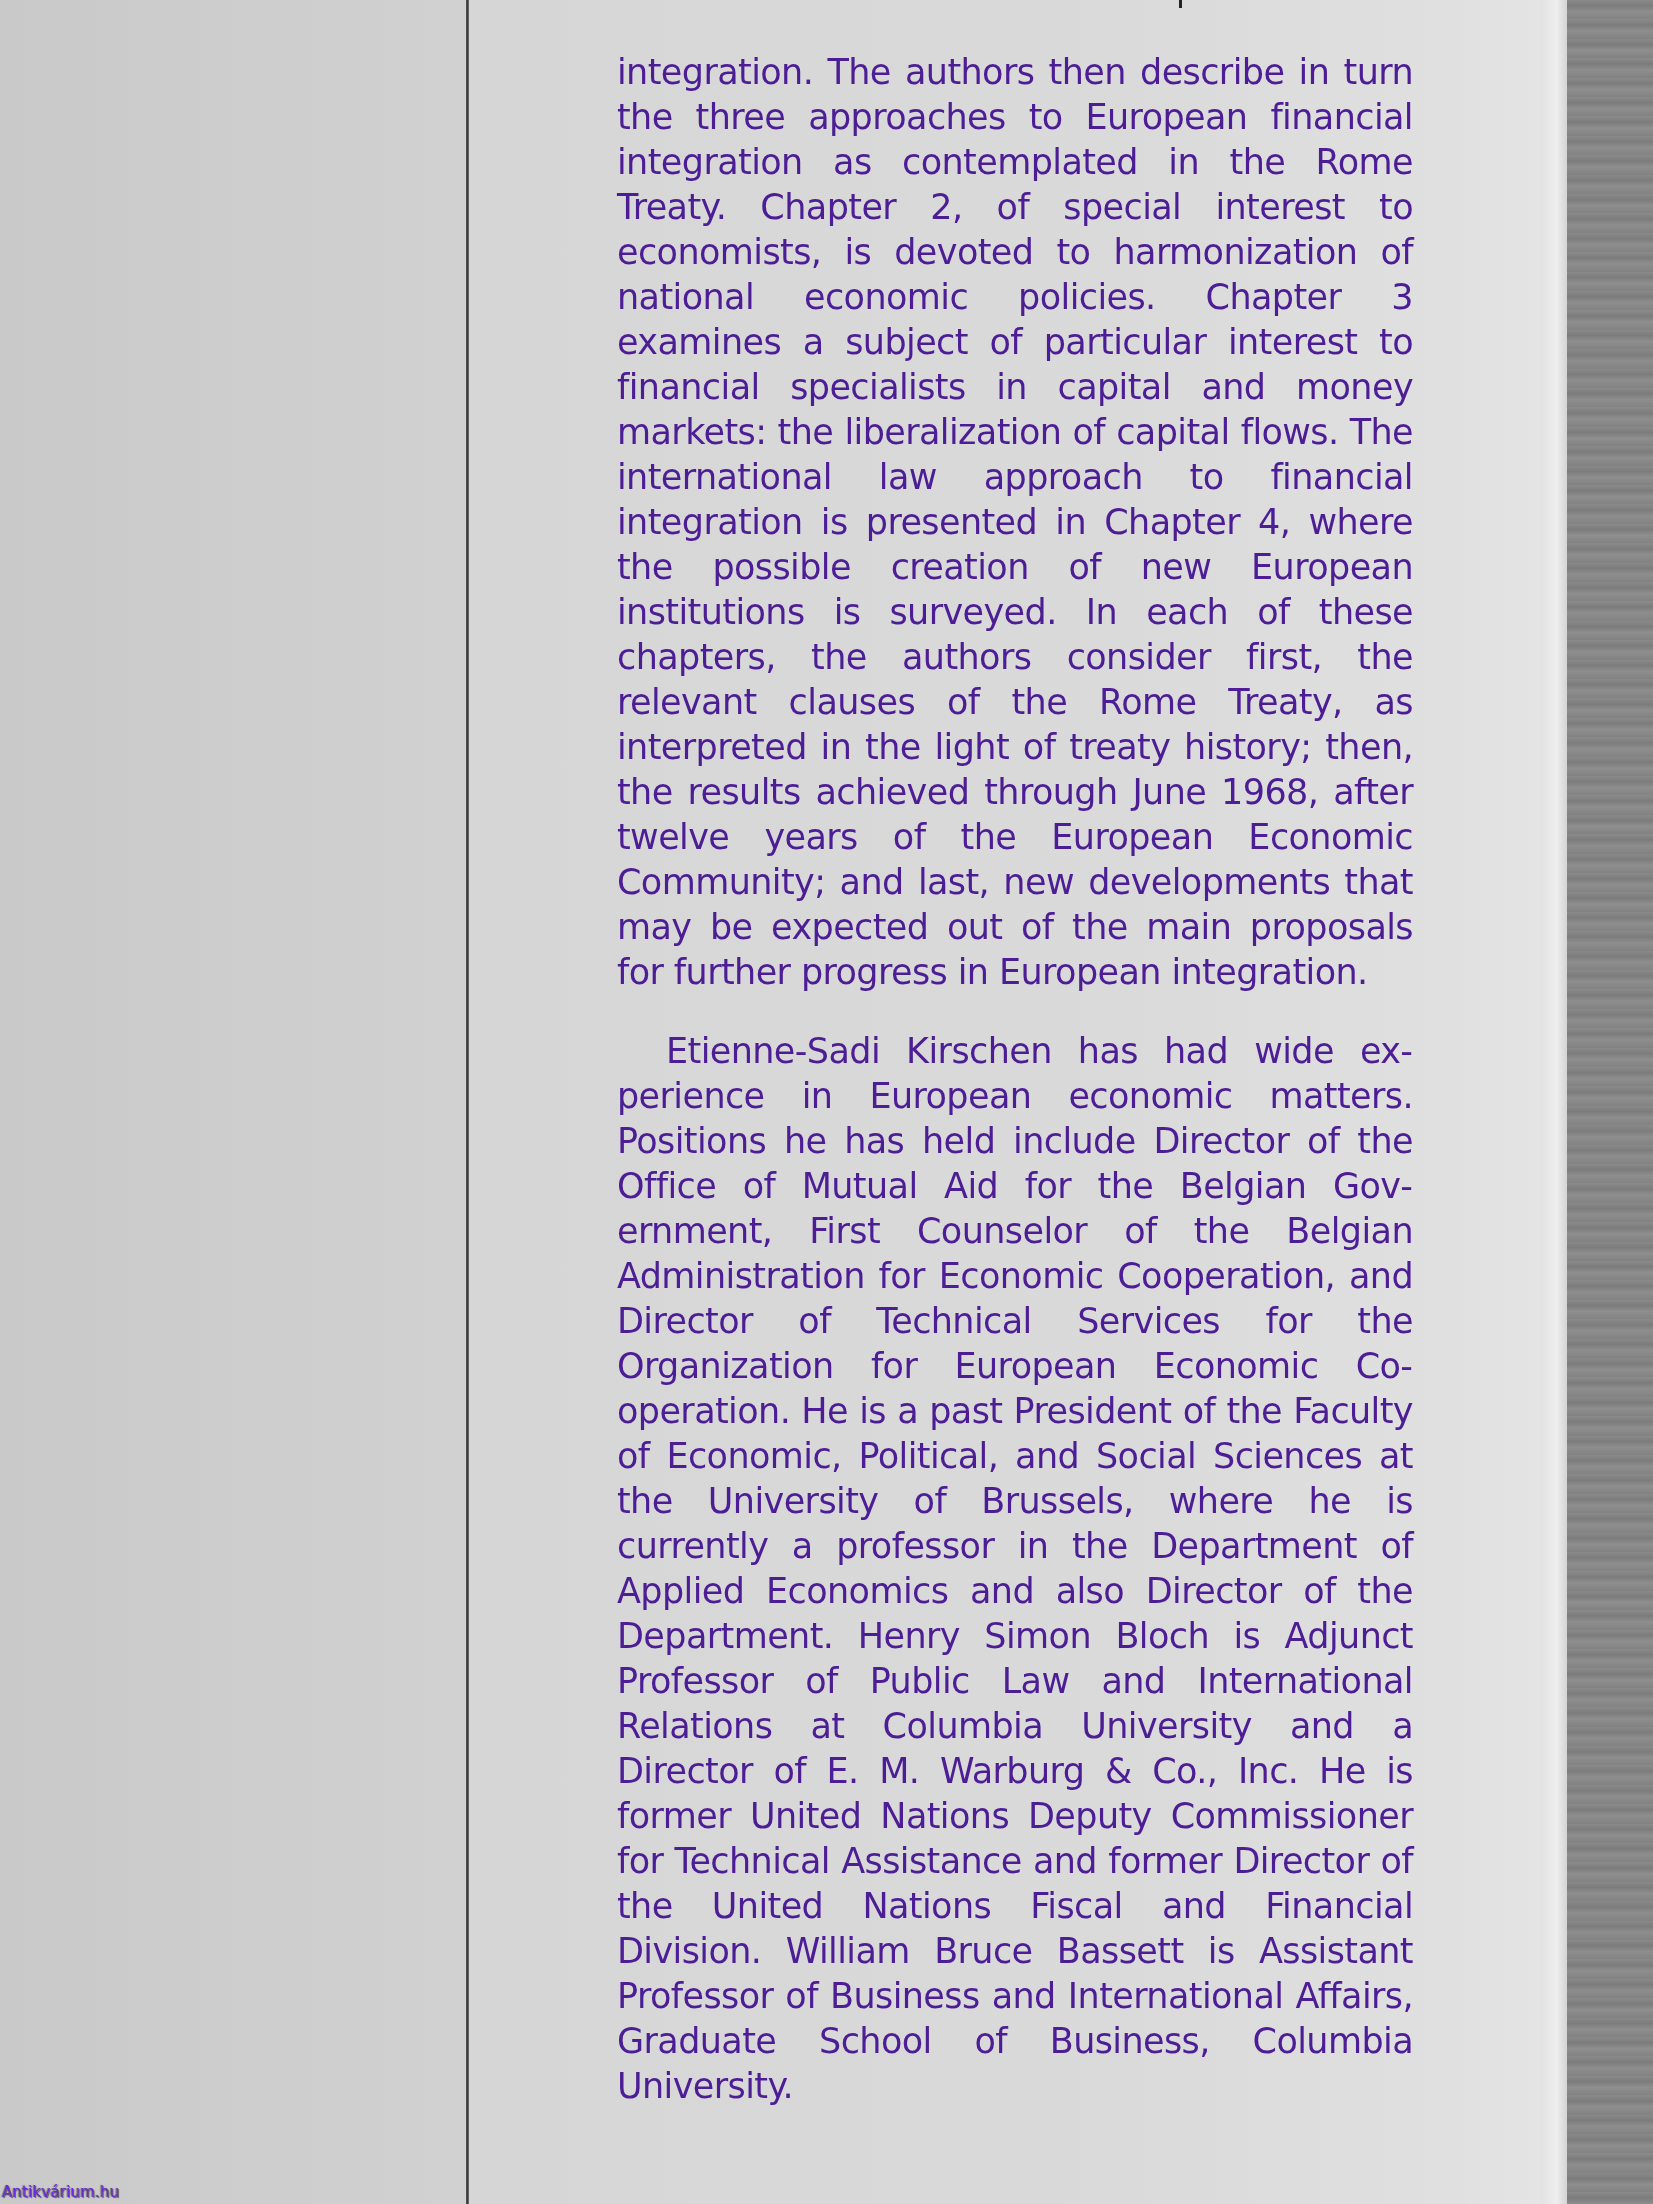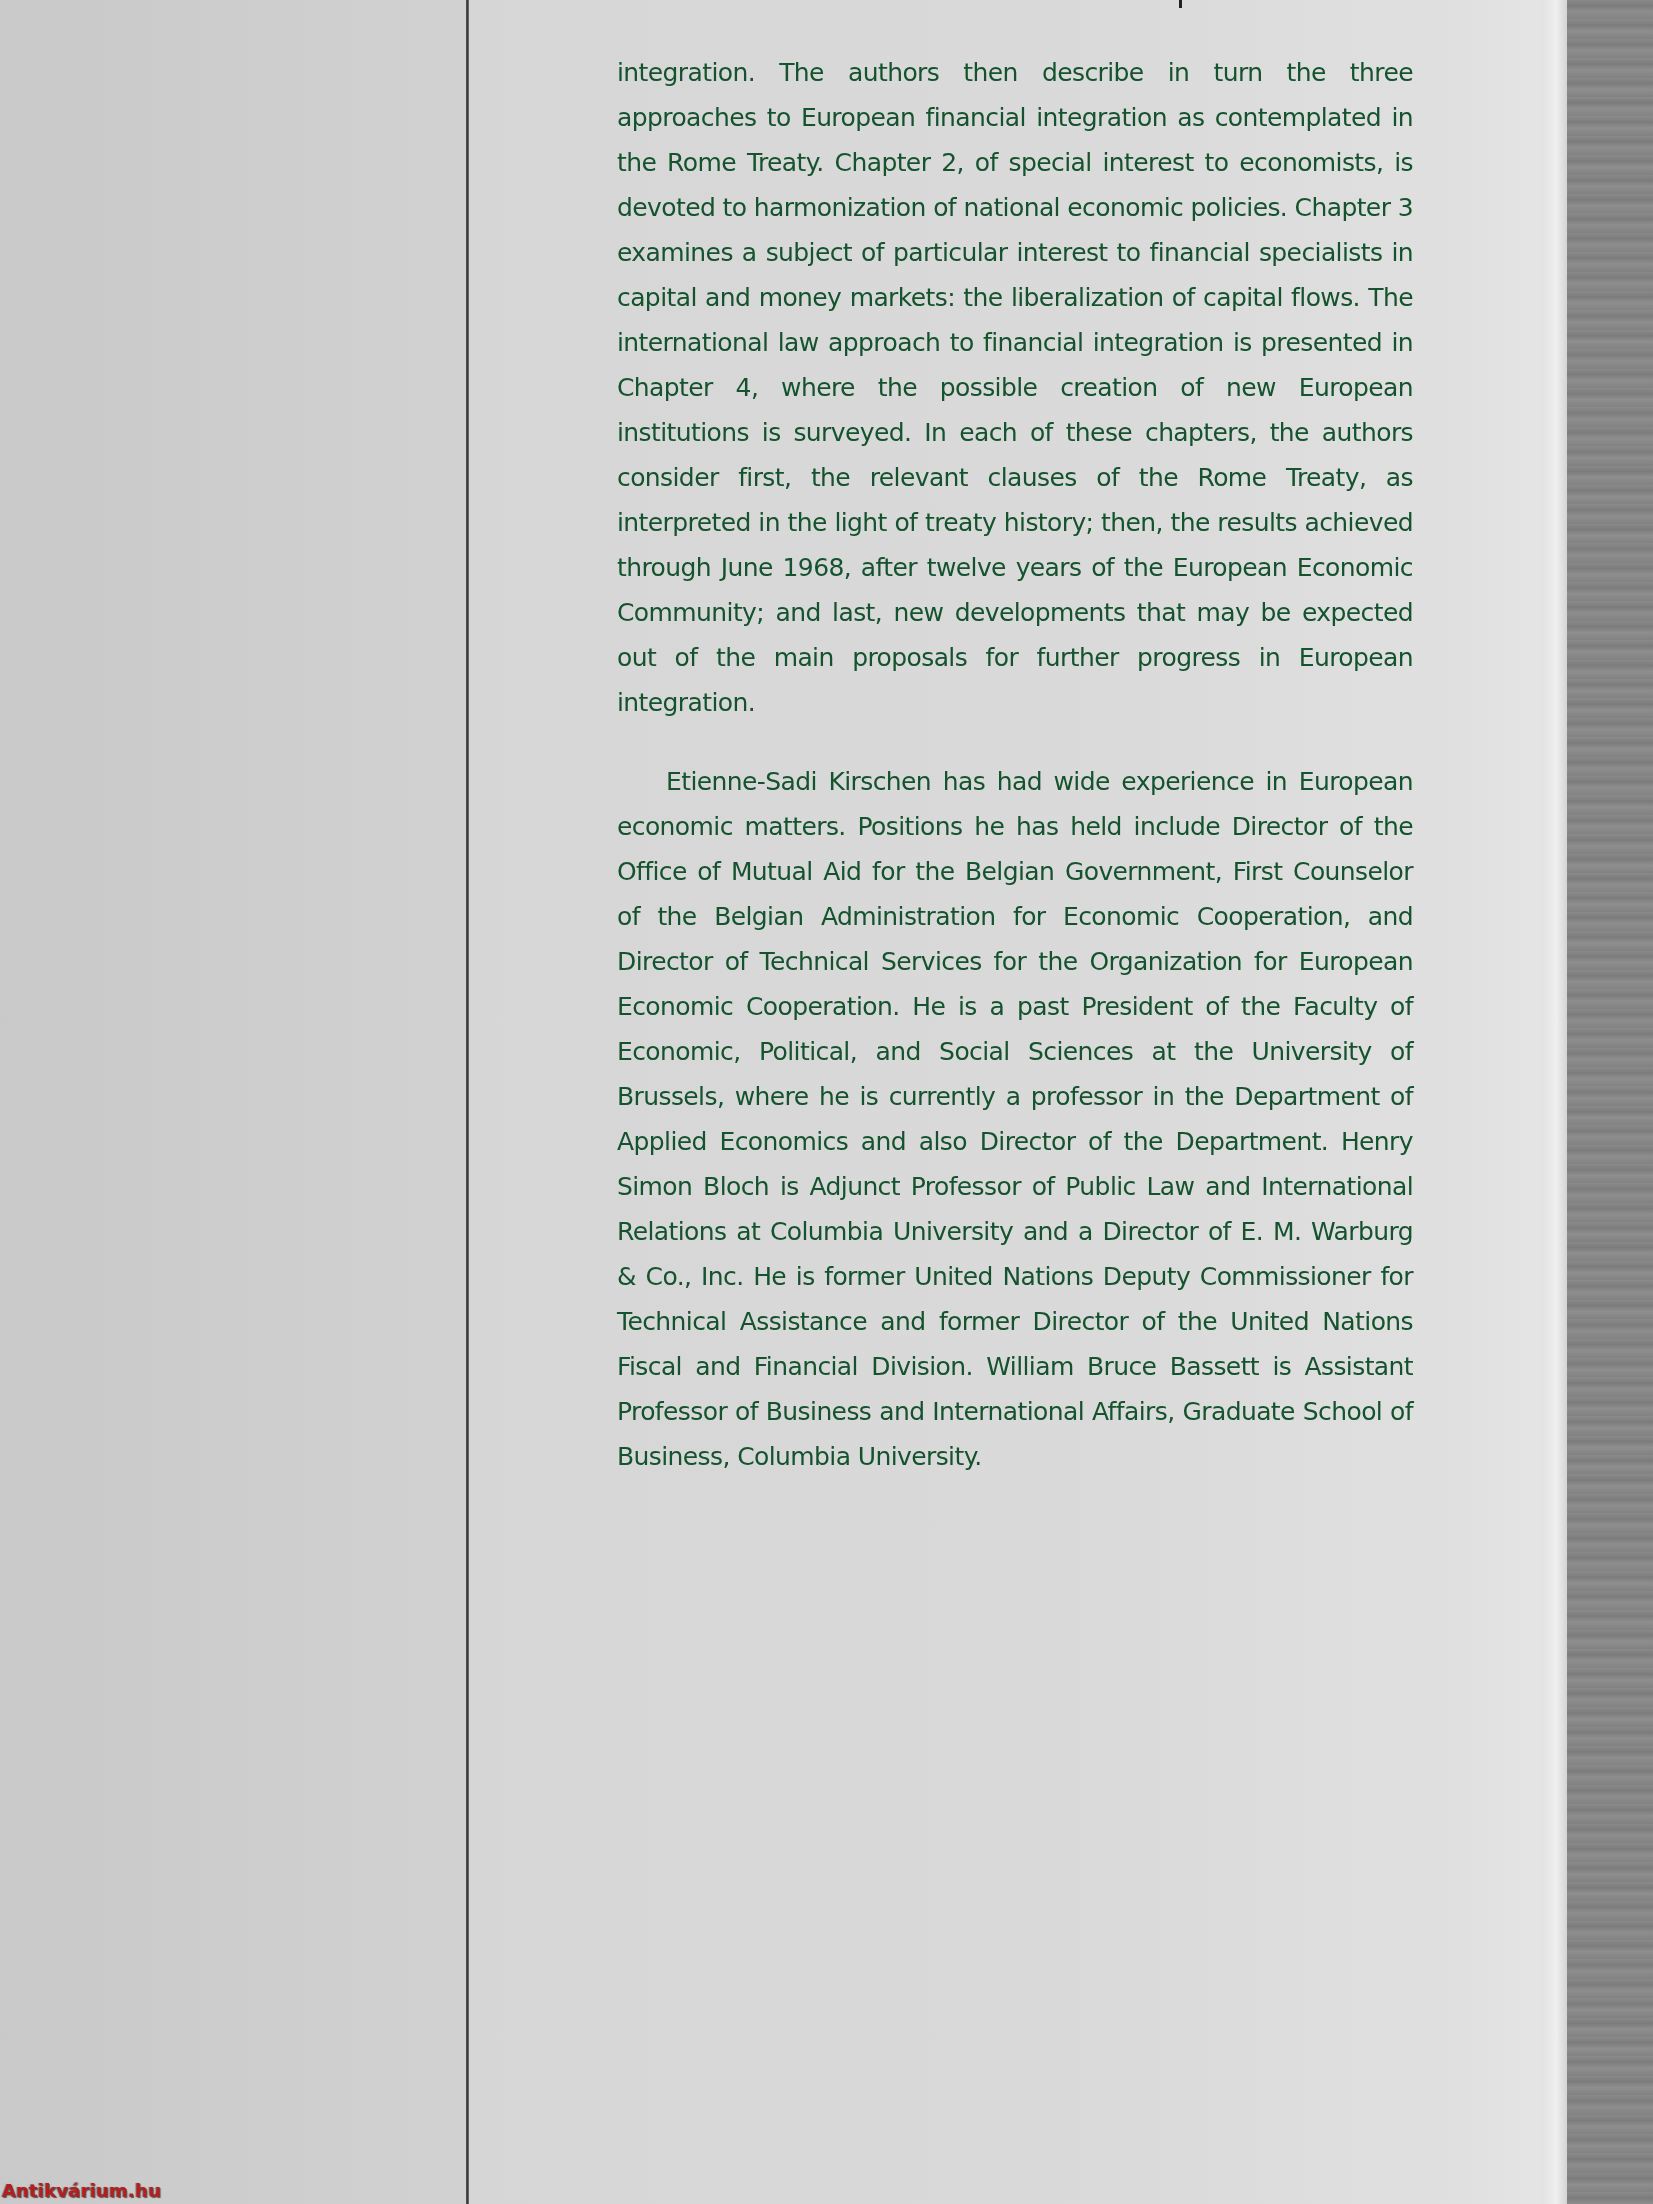--- a/index.html
+++ b/index.html
@@ -54,44 +54,44 @@
       left: 1179px; top: 0;
       width: 2.9px;
       height: 7.8px;
       background: #222;
     }
     .text-block {
       position: absolute;
       left: 617px;
       top: 50px;
       width: 796px;
-      color: #14532d;
+      color: #4c1d95;
       font-family: "DejaVu Sans", "Liberation Sans", sans-serif;
-      font-size: 25px;
+      font-size: 35px;
       line-height: 45px;
       letter-spacing: -0.6px;
       text-align: justify;
       -webkit-hyphens: manual;
       hyphens: manual;
     }
     .text-block p {
       margin: 0;
     }
     .text-block p.bio {
       margin-top: 34px;
       text-indent: 49px;
     }
     .watermark {
       position: absolute;
       left: 1.9px;
       bottom: 3.9px;
-      color: #b91c1c;
+      color: #6d28d9;
       font-family: "DejaVu Sans", sans-serif;
-      font-weight: bold;
-      font-size: 18px;
+      font-weight: normal;
+      font-size: 15px;
       letter-spacing: 0.2px;
       text-shadow: 1px 1px 1px #555, -1px 0 1px #777;
     }
   </style>
 </head>
 <body>
 
 <div class="left-panel"></div>
 <div class="fold-line"></div>
 <div class="page"></div>

